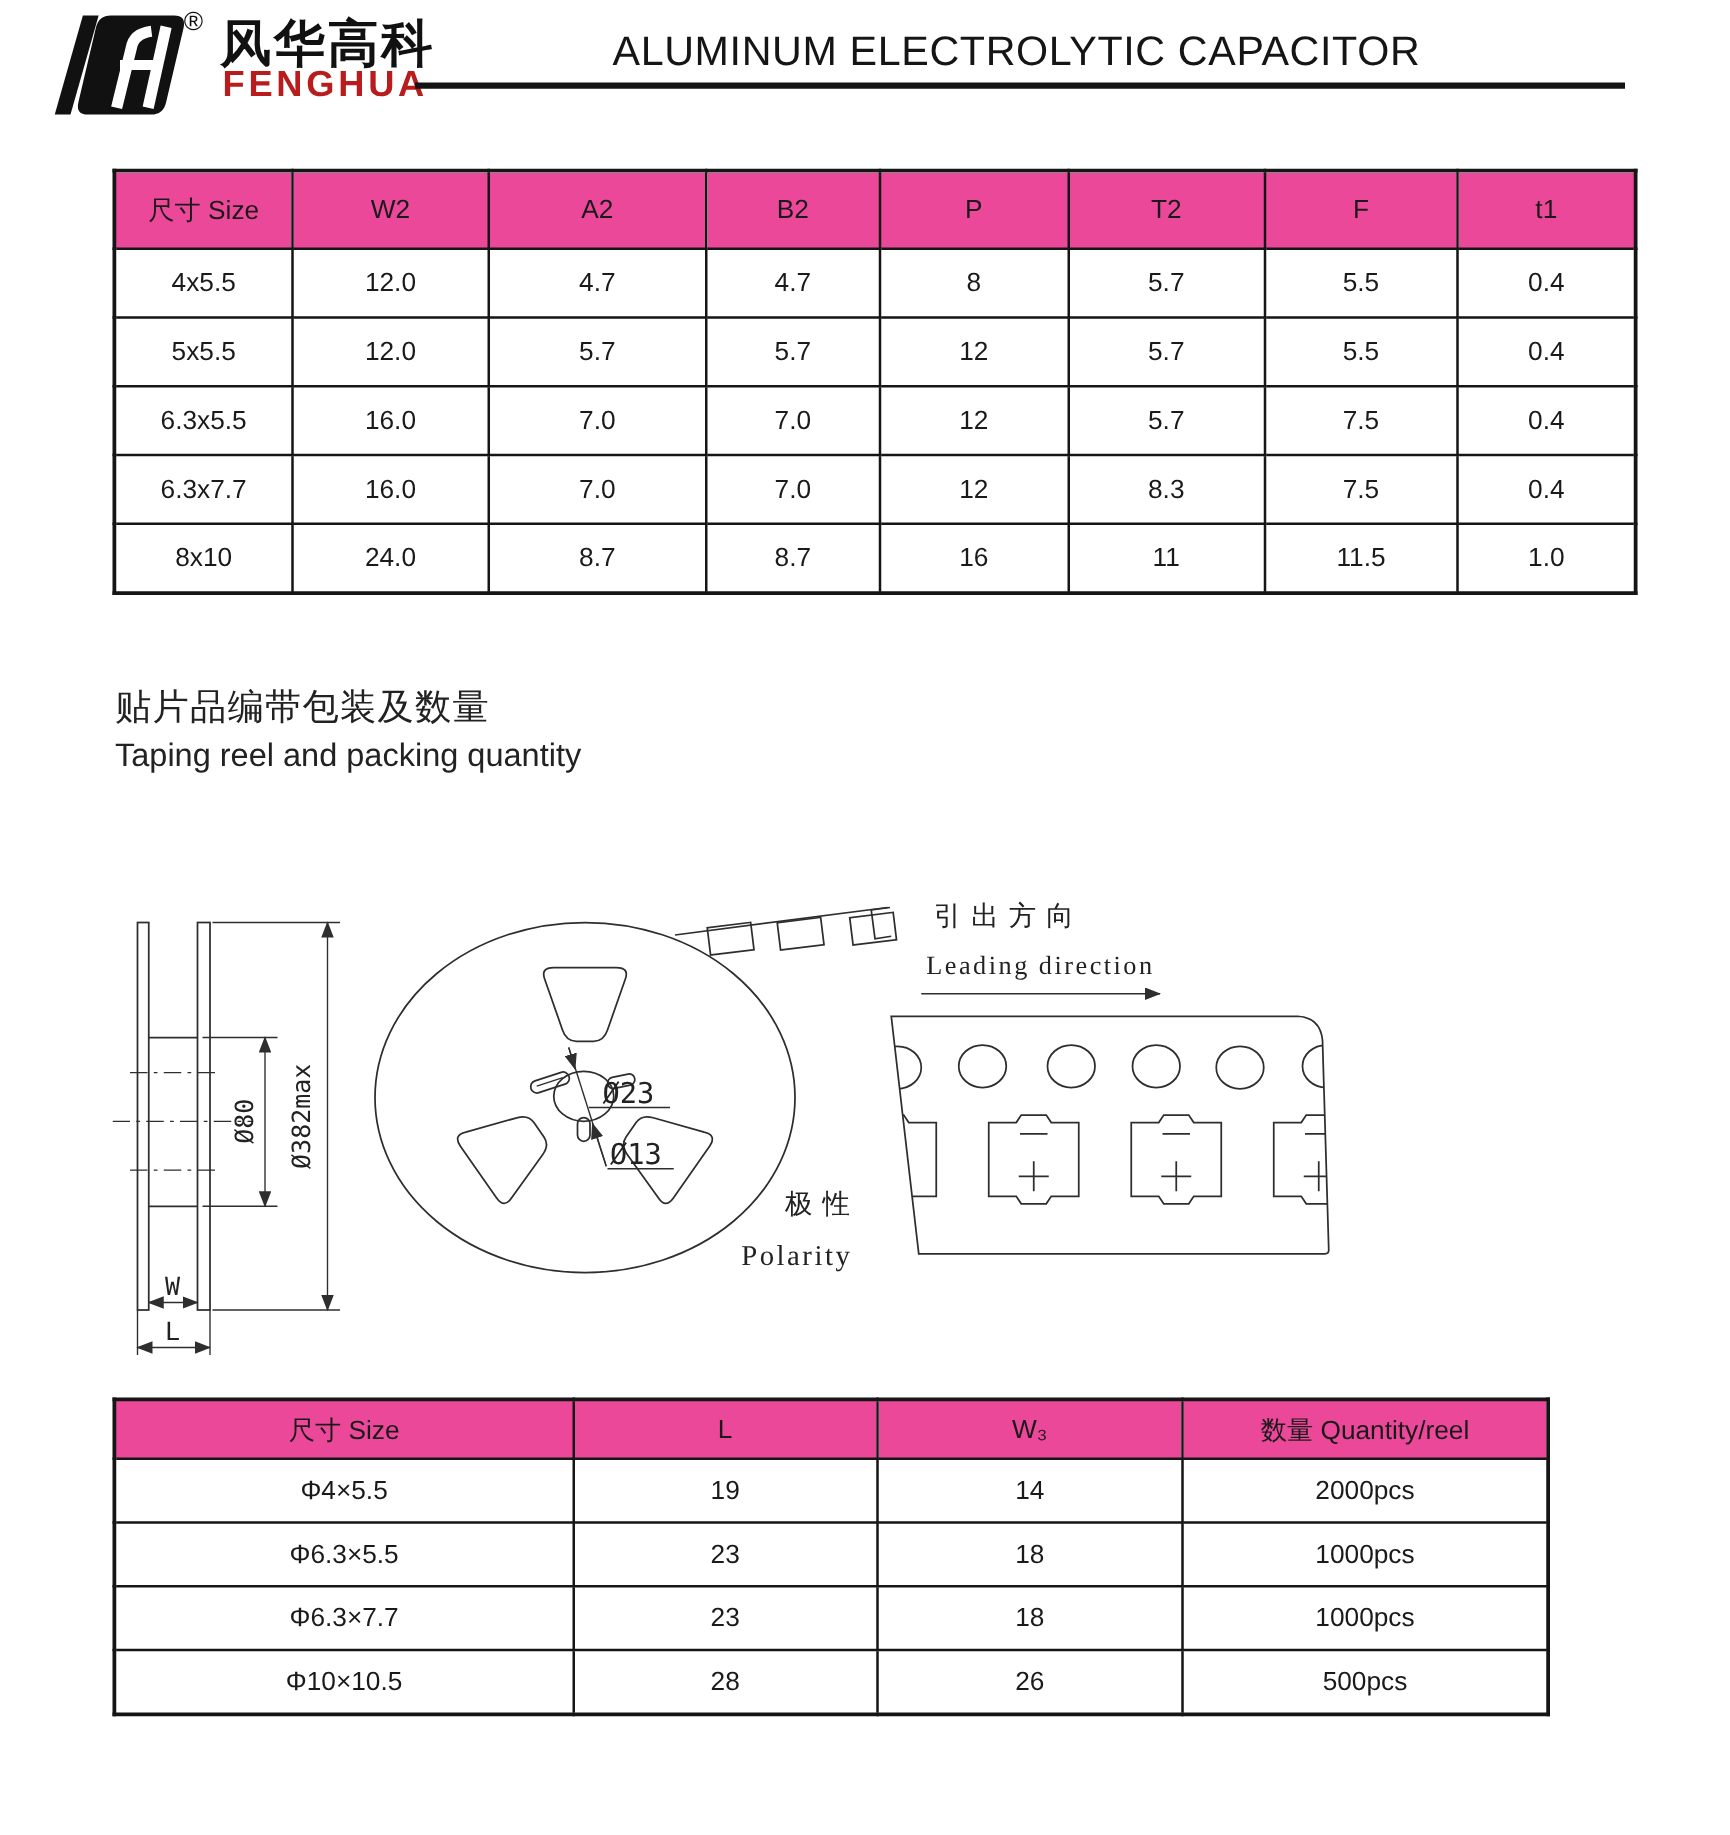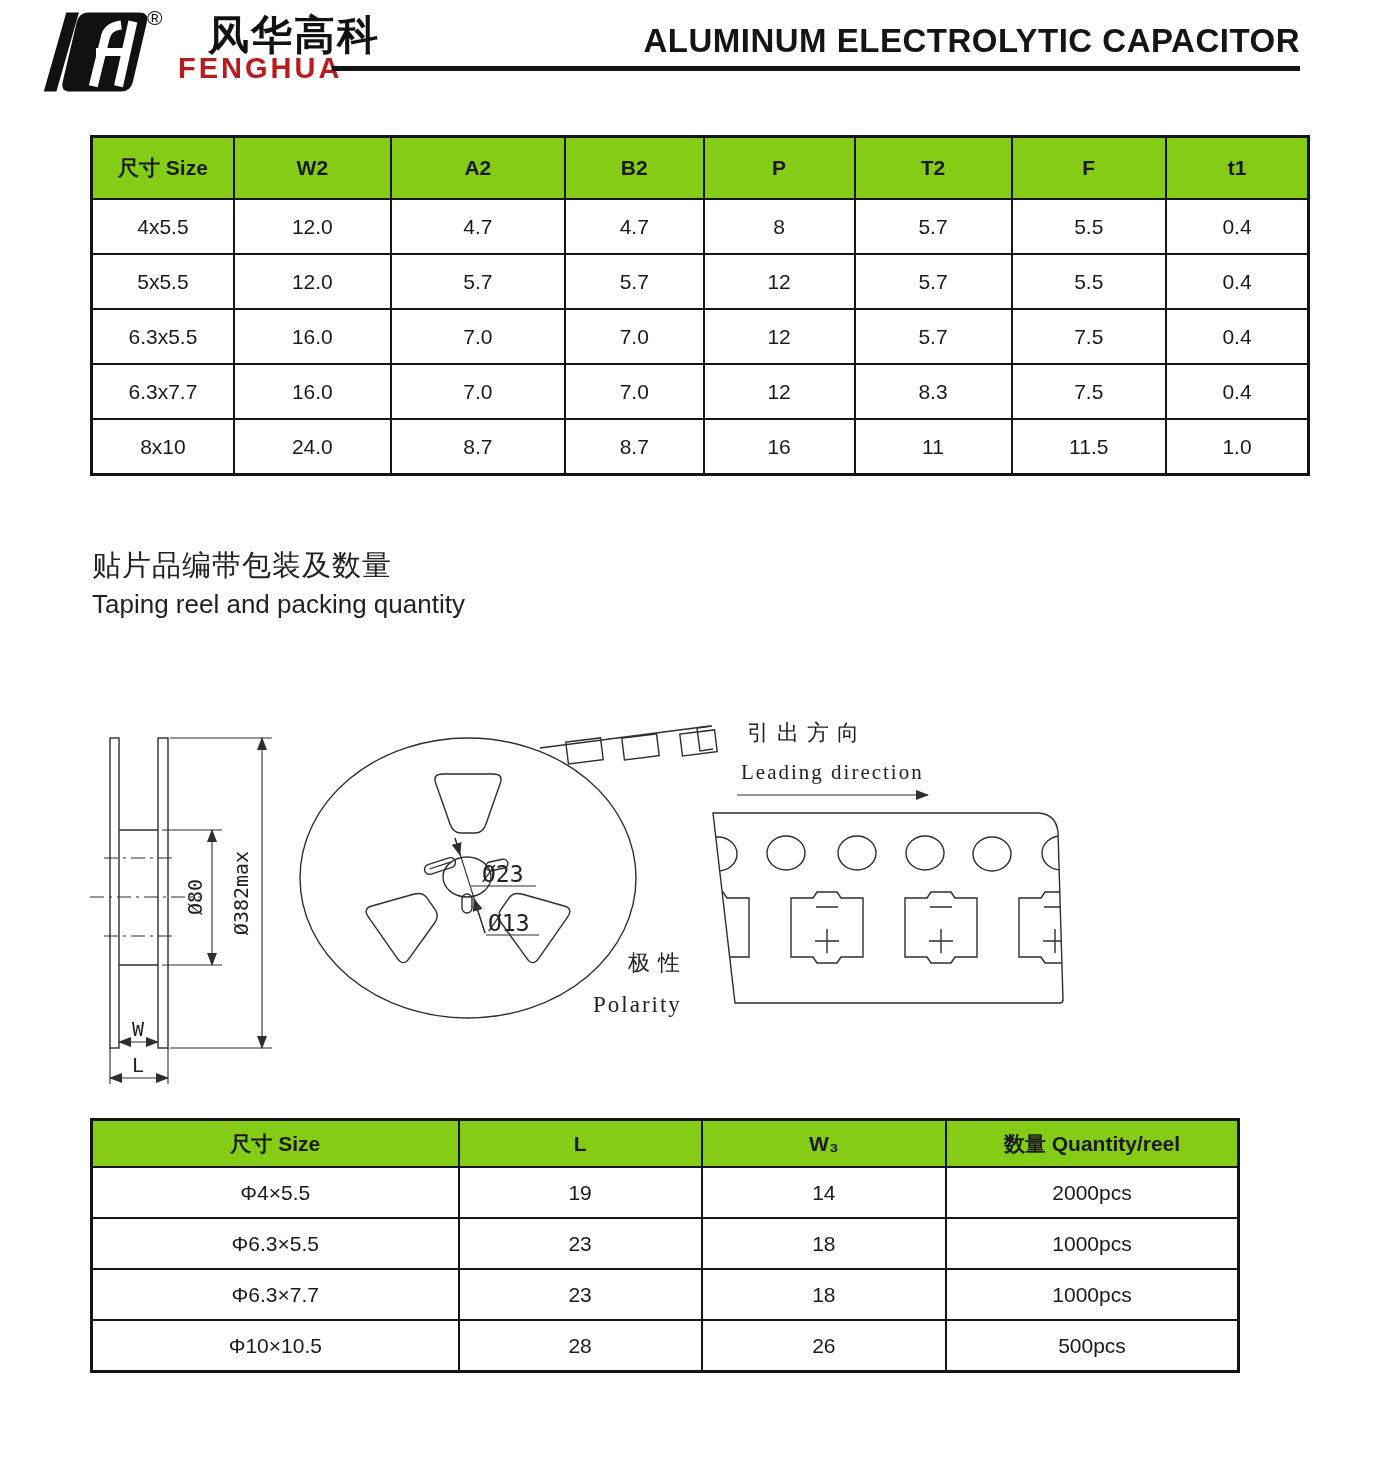--- a/index.html
+++ b/index.html
@@ -1,30 +1,30 @@
 <!DOCTYPE html>
 <html><head>
 <meta charset="utf-8">
 <style>
   html,body{margin:0;padding:0;background:#fff;}
   body{width:1384px;height:1468px;font-family:"Liberation Sans","DejaVu Sans",sans-serif;color:#1a1a1a;}
   .page{position:relative;width:1384px;height:1468px;background:#fff;overflow:hidden;}
   .abs{position:absolute;}
 
   
-  .brand-cn{left:176px;top:8px;font-size:41px;font-weight:bold;letter-spacing:2px;color:#111;margin-left:32px;}
+  .brand-cn{left:176px;top:8px;font-size:41px;font-weight:bold;letter-spacing:2px;color:#111;}
   .brand-en{left:178px;top:52px;font-size:29px;font-weight:bold;letter-spacing:3px;color:#b91c1c;}
   .reg-mark{left:147px;top:6px;font-size:21px;color:#111;}
-  .doc-title{left:490px;top:22px;width:810px;text-align:right;font-size:33px;font-weight:bold;letter-spacing:0.5px;color:#151515;white-space:nowrap;}
+  .doc-title{left:490px;top:22px;width:810px;text-align:left;font-size:33px;font-weight:normal;letter-spacing:0.5px;color:#151515;white-space:nowrap;}
   .title-rule{left:332px;top:66px;width:968px;height:5px;background:#141414;}
 
   
   table{border-collapse:collapse;table-layout:fixed;position:absolute;background:#fff;border:3px solid #151515;}
   th,td{border:2px solid #151515;text-align:center;vertical-align:middle;font-size:21px;overflow:hidden;white-space:nowrap;}
-  th{background:#84cc16;font-weight:bold;}
+  th{background:#ec4899;font-weight:normal;}
   .dtable{left:90px;top:135px;width:1220px;}
   .dtable th{height:58px;}
   .dtable td{height:51px;}
   .ptable{left:90px;top:1118px;width:1150px;}
   .ptable th{height:43px;}
   .ptable td{height:47px;}
   td.raised{}
 
   
   .sec-cn{left:92px;top:546px;font-size:29px;color:#222;letter-spacing:1px;}

